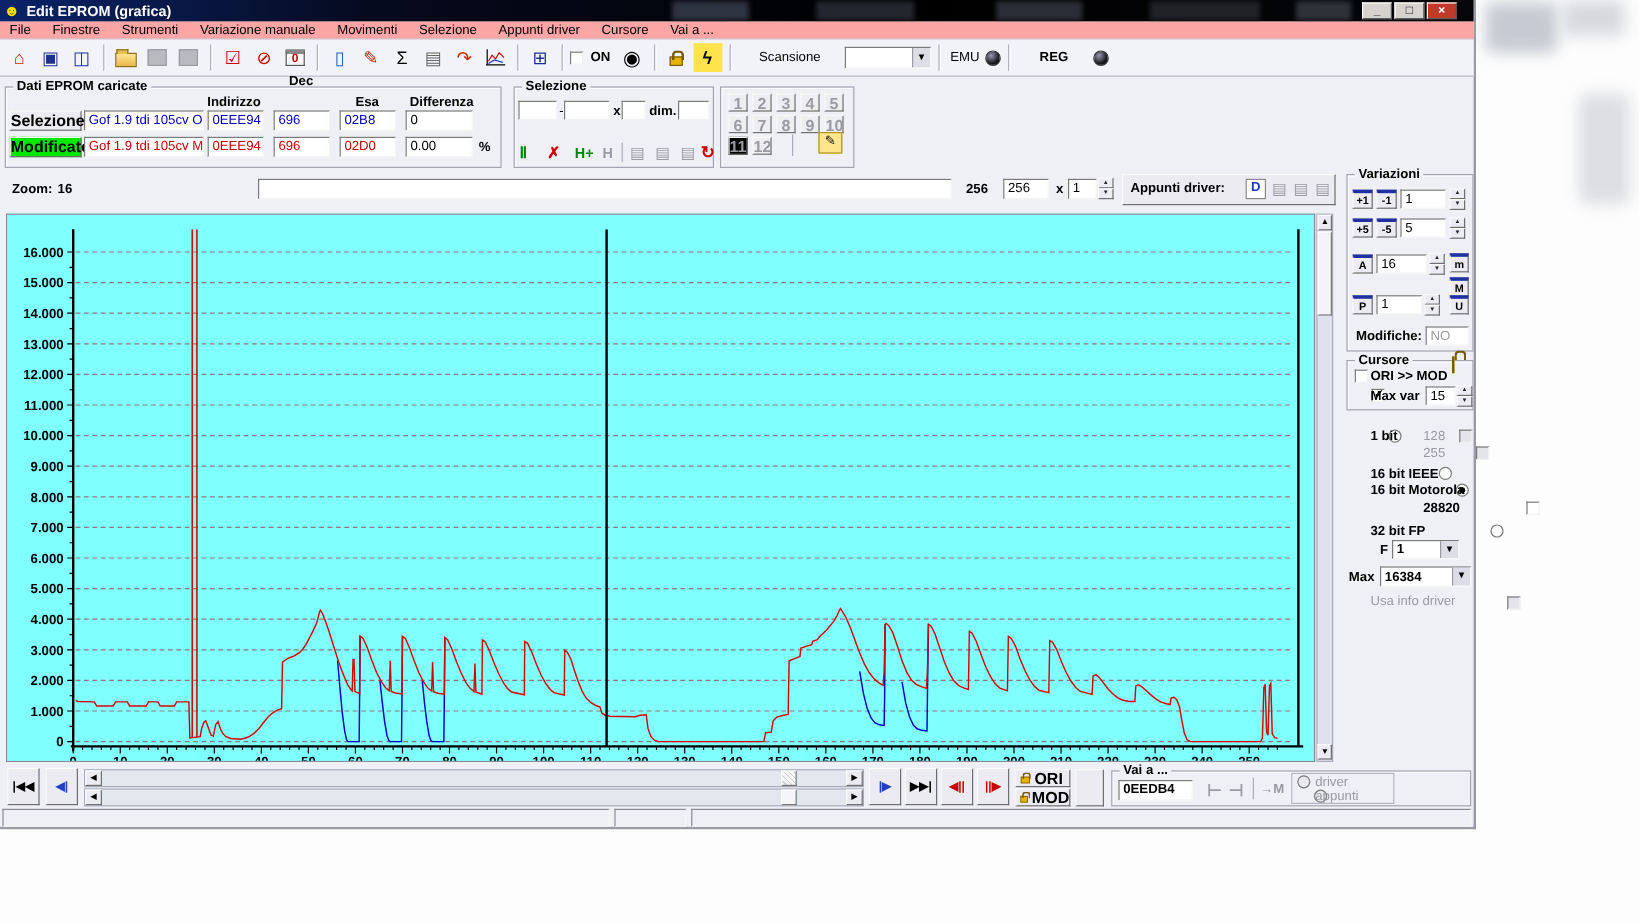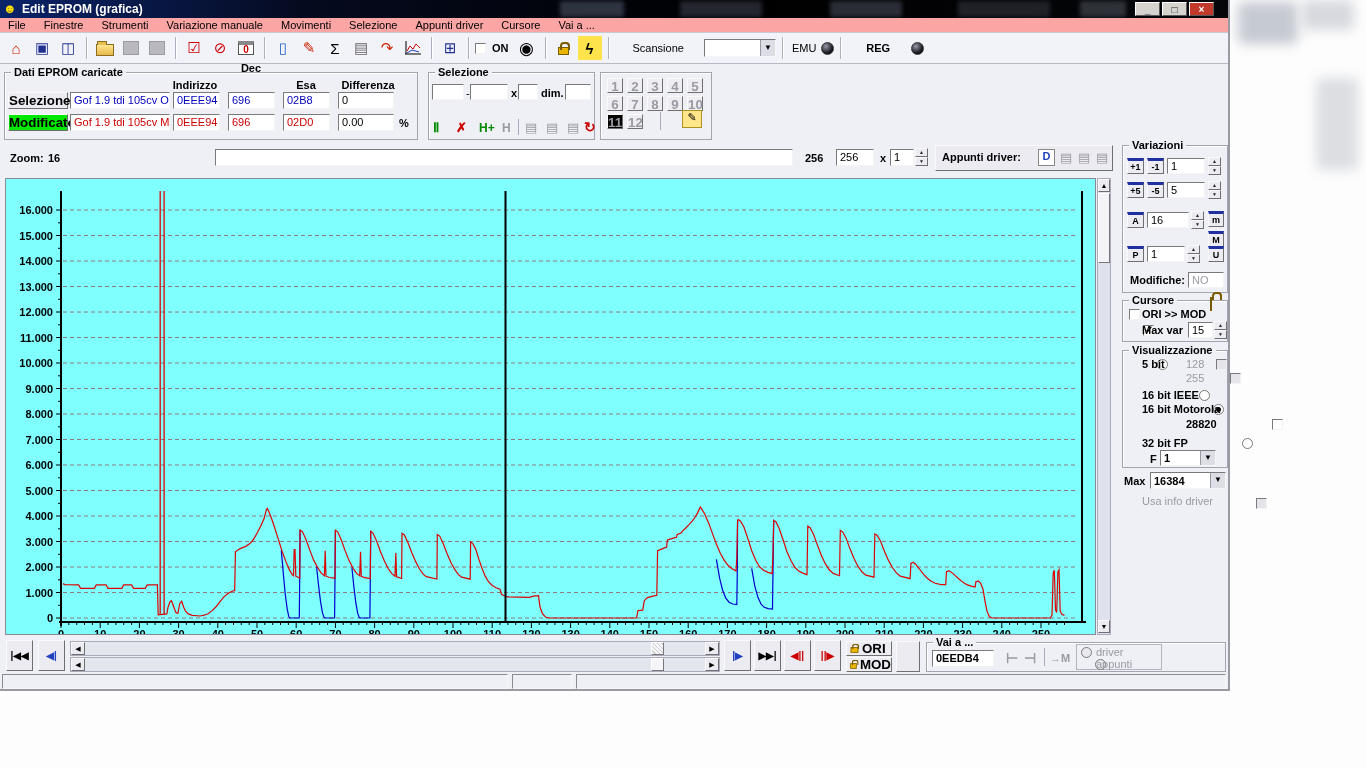--- a/index.html
+++ b/index.html
@@ -558,25 +558,22 @@
     <span class="abs" style="left:1142px;top:308px;font-weight:bold">ORI &gt;&gt; MOD</span>
     <span class="chk checked abs" style="left:1127px;top:324px"></span>
     <span class="abs" style="left:1142px;top:324px;font-weight:bold">Max var</span>
     <div class="sunken abs" style="left:1188px;top:322px;width:25px;height:16px">15</div>
     <span class="spin abs" style="left:1214px;top:321px">
         <span>▲</span>
         <span>▼</span>
       </span>
 
     
-    <div class="gb" style="left:1122px;top:350px;width:106px;height:118px">
-      <span class="lg">Visualizzazione</span>
-    </div>
     <span class="radio abs" style="left:1127px;top:358px"></span>
-    <span class="abs" style="left:1142px;top:358px;font-weight:bold">5 bit</span>
+    <span class="abs" style="left:1142px;top:358px;font-weight:bold">1 bit</span>
     <span class="chk gchk abs" style="left:1172px;top:358px"></span>
     <span class="abs gray" style="left:1186px;top:358px">128</span>
     <span class="chk gchk abs" style="left:1172px;top:372px"></span>
     <span class="abs gray" style="left:1186px;top:372px">255</span>
     <span class="radio abs" style="left:1127px;top:389px"></span>
     <span class="abs" style="left:1142px;top:389px;font-weight:bold">16 bit IEEE</span>
     <span class="radio sel abs" style="left:1127px;top:403px"></span>
     <span class="abs" style="left:1142px;top:403px;font-weight:bold">16 bit Motorola</span>
     <span class="chk abs" style="left:1172px;top:418px"></span>
     <span class="abs" style="left:1186px;top:418px;font-weight:bold">28820</span>

